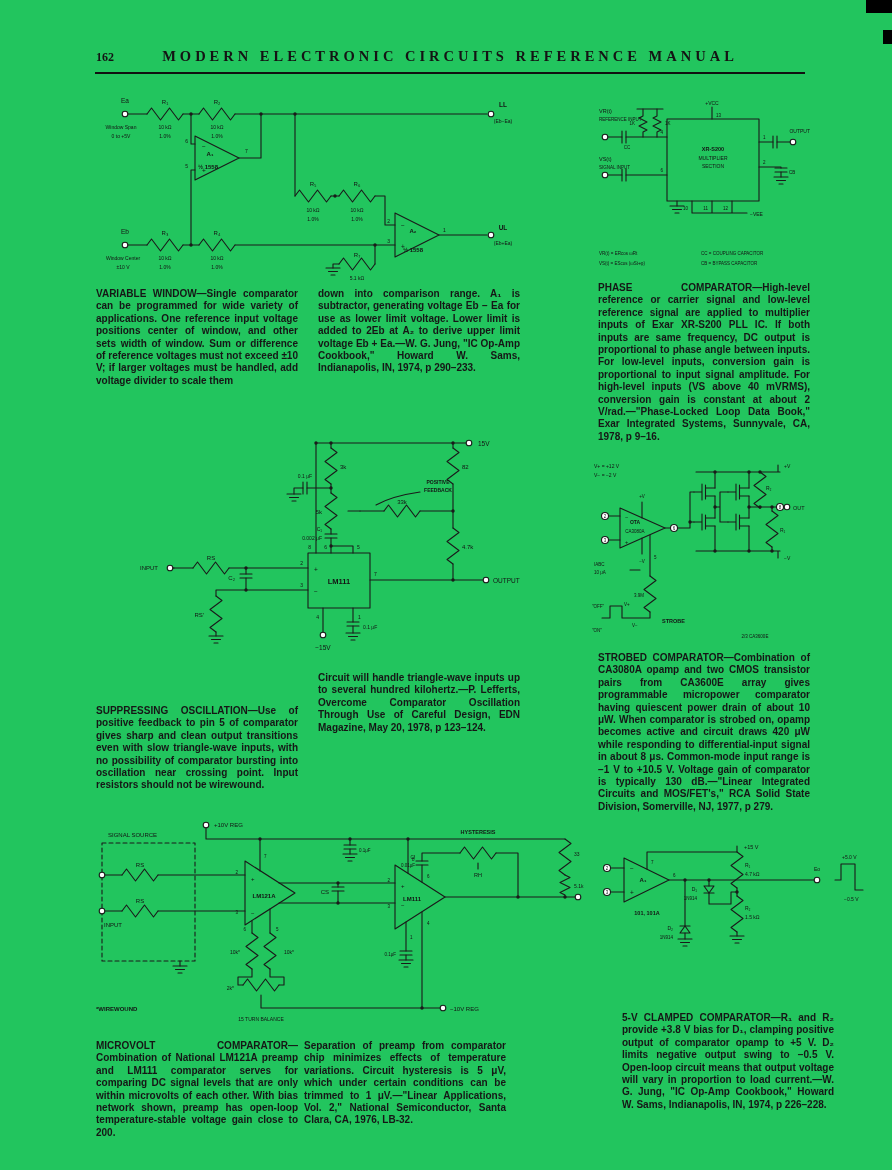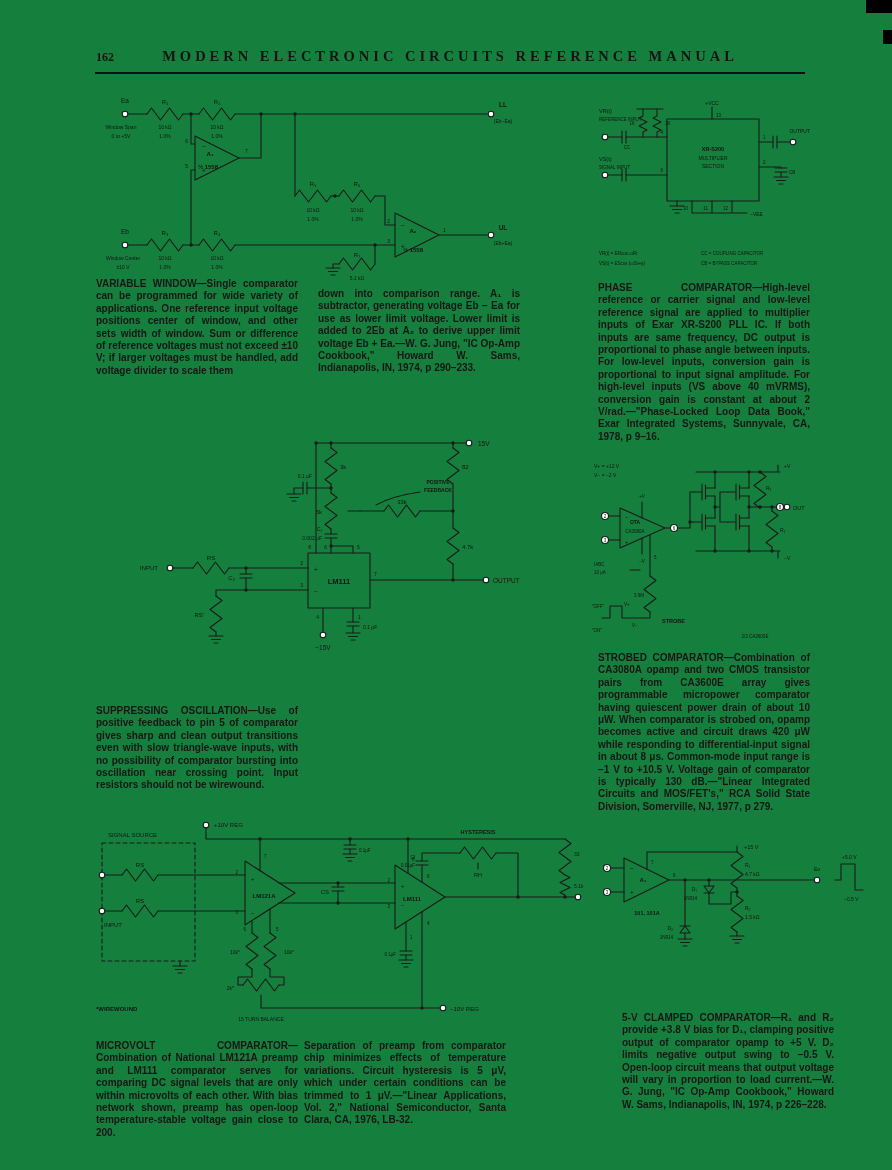--- a/index.html
+++ b/index.html
@@ -1,16 +1,16 @@
 <!DOCTYPE html>
 <html><head>
 <meta charset="utf-8">
 <style>
   html,body{margin:0;padding:0;background:#9a9a9a;}
-  .page{position:relative;width:892px;height:1170px;background:#15803d;overflow:hidden;
+  .page{position:relative;width:892px;height:1170px;background:#22c55e;overflow:hidden;
         font-family:"Liberation Sans",sans-serif;color:#141414;}
   .mark1{position:absolute;right:0;top:0;width:26px;height:13px;background:#000;}
   .mark2{position:absolute;right:0;top:30px;width:9px;height:14px;background:#000;}
   .pageno{position:absolute;left:96px;top:50px;font-family:"Liberation Serif",serif;
           font-weight:bold;font-size:12px;}
   .title{position:absolute;left:95px;top:48px;width:710px;text-align:center;
          font-family:"Liberation Serif",serif;font-weight:bold;font-size:14.5px;letter-spacing:4px;}
   .rule{position:absolute;left:95px;top:72px;width:710px;height:2px;background:#111;}
   .cap{position:absolute;margin:0;font-size:10px;line-height:1.24;font-weight:bold;
        text-align:justify;color:#161616;}
@@ -208,21 +208,21 @@
       <text x="91" y="113" class="t4 end">10</text>
       <text x="111" y="113" class="t4 end">11</text>
       <text x="131" y="113" class="t4 end">12</text>
       <text x="2" y="158" class="t4">VR(t) = ERcos ωRt</text>
       <text x="2" y="168" class="t4">VS(t) = EScos (ωSt+φ)</text>
       <text x="104" y="158" class="t4">CC = COUPLING CAPACITOR</text>
       <text x="104" y="168" class="t4">CB = BYPASS CAPACITOR</text>
     </g>
   </svg>
 
-  <p class="cap" style="left:96px;top:278px;width:202px">VARIABLE WINDOW—Single comparator can be programmed for wide variety of applications. One reference input voltage positions center of window, and other sets width of window. Sum or difference of reference voltages must not exceed ±10 V; if larger voltages must be handled, add voltage divider to scale them</p>
+  <p class="cap" style="left:96px;top:288px;width:202px">VARIABLE WINDOW—Single comparator can be programmed for wide variety of applications. One reference input voltage positions center of window, and other sets width of window. Sum or difference of reference voltages must not exceed ±10 V; if larger voltages must be handled, add voltage divider to scale them</p>
   <p class="cap" style="left:318px;top:288px;width:202px">down into comparison range. A₁ is subtractor, generating voltage Eb − Ea for use as lower limit voltage. Lower limit is added to 2Eb at A₂ to derive upper limit voltage Eb + Ea.—W. G. Jung, "IC Op-Amp Cookbook," Howard W. Sams, Indianapolis, IN, 1974, p 290–233.</p>
   <p class="cap" style="left:598px;top:282px;width:212px">PHASE COMPARATOR—High-level reference or carrier signal and low-level reference signal are applied to multiplier inputs of Exar XR-S200 PLL IC. If both inputs are same frequency, DC output is proportional to phase angle between inputs. For low-level inputs, conversion gain is proportional to input signal amplitude. For high-level inputs (VS above 40 mVRMS), conversion gain is constant at about 2 V/rad.—"Phase-Locked Loop Data Book," Exar Integrated Systems, Sunnyvale, CA, 1978, p 9–16.</p>
 
   <svg class="fig" style="left:138px;top:428px" width="390" height="238" viewBox="0 0 390 238">
     <g class="w">
       <g>
         <path d="M178,15 H328 M193,15 V20 M193,56 V65 M315,15 V20 M315,56 V100 M193,60 H169 M165,60 H156 V66 M222,83 H246 M282,83 H315 M193,101 V106 M193,110 V125 M215,125 V118 H193 M178,125 V15 M35,140 H55 M91,140 H170 M108,140 V146 M108,150 V162 M170,162 H78 M78,162 V168 M78,204 V208 M232,152 H345 M315,136 V152 M215,180 V194 M215,198 V205 M185,180 V204"></path>
       </g>
       <g>
         <path d="M222,83 H210"></path>
@@ -401,20 +401,21 @@
       <text x="2" y="176" class="t4">"ON"</text>
       <text x="34" y="150" class="t4">V+</text>
       <text x="42" y="171" class="t4">V−</text>
       <text x="72" y="167" class="t5 b">STROBE</text>
       <text x="165" y="182" class="t4 mid">2/3 CA3600E</text>
       <text x="64" y="103" class="t4">5</text>
     </g>
   </svg>
 
   <p class="cap" style="left:96px;top:705px;width:202px">SUPPRESSING OSCILLATION—Use of positive feedback to pin 5 of comparator gives sharp and clean output transitions even with slow triangle-wave inputs, with no possibility of comparator bursting into oscillation near crossing point. Input resistors should not be wirewound.</p>
+  <p class="cap" style="left:318px;top:672px;width:202px">Circuit will handle triangle-wave inputs up to several hundred kilohertz.—P. Lefferts, Overcome Comparator Oscillation Through Use of Careful Design, EDN Magazine, May 20, 1978, p 123–124.</p>
   <p class="cap" style="left:598px;top:652px;width:212px">STROBED COMPARATOR—Combination of CA3080A opamp and two CMOS transistor pairs from CA3600E array gives programmable micropower comparator having quiescent power drain of about 10 μW. When comparator is strobed on, opamp becomes active and circuit draws 420 μW while responding to differential-input signal in about 8 μs. Common-mode input range is −1 V to +10.5 V. Voltage gain of comparator is typically 130 dB.—"Linear Integrated Circuits and MOS/FET's," RCA Solid State Division, Somerville, NJ, 1977, p 279.</p>
 
   <svg class="fig" style="left:88px;top:803px" width="500" height="228" viewBox="0 0 500 228">
     <g class="w">
       <rect x="14" y="40" width="93" height="118" class="dash"></rect>
       <g>
         <path d="M16.8,72 H34 M70,72 H157 M16.8,108 H34 M70,108 H157 M172,68 V36 M118,25 V36 M118,36 H477 M262,36 V42 M262,46 V51 M191,80 H307 M191,100 H307 M250,80 V84 M250,88 V100 M320,70 V36 M334,79 V64 M334,64 V62 M334,58 V50 M334,50 H372 M408,50 H430 M430,50 V94 M390,66 V60 M477,72 l5,2.5 l-10,5 l10,5 l-10,5 l5,2.5 L477,94 M357,94 H487 M318,119 V148 M318,152 V157 M334,109 V205 M164,118 V130 M182,106 V130 M164,166 V174 H150 V182 H155 M182,166 V174 H196 V182 H191 M173,192 V205 M173,205 H352 M92,158 V163"></path>
       </g>
       <polygon class="ah" points="390,57 387,63 393,63"></polygon>
       <polygon class="ah" points="173,186 170,192 176,192"></polygon>

